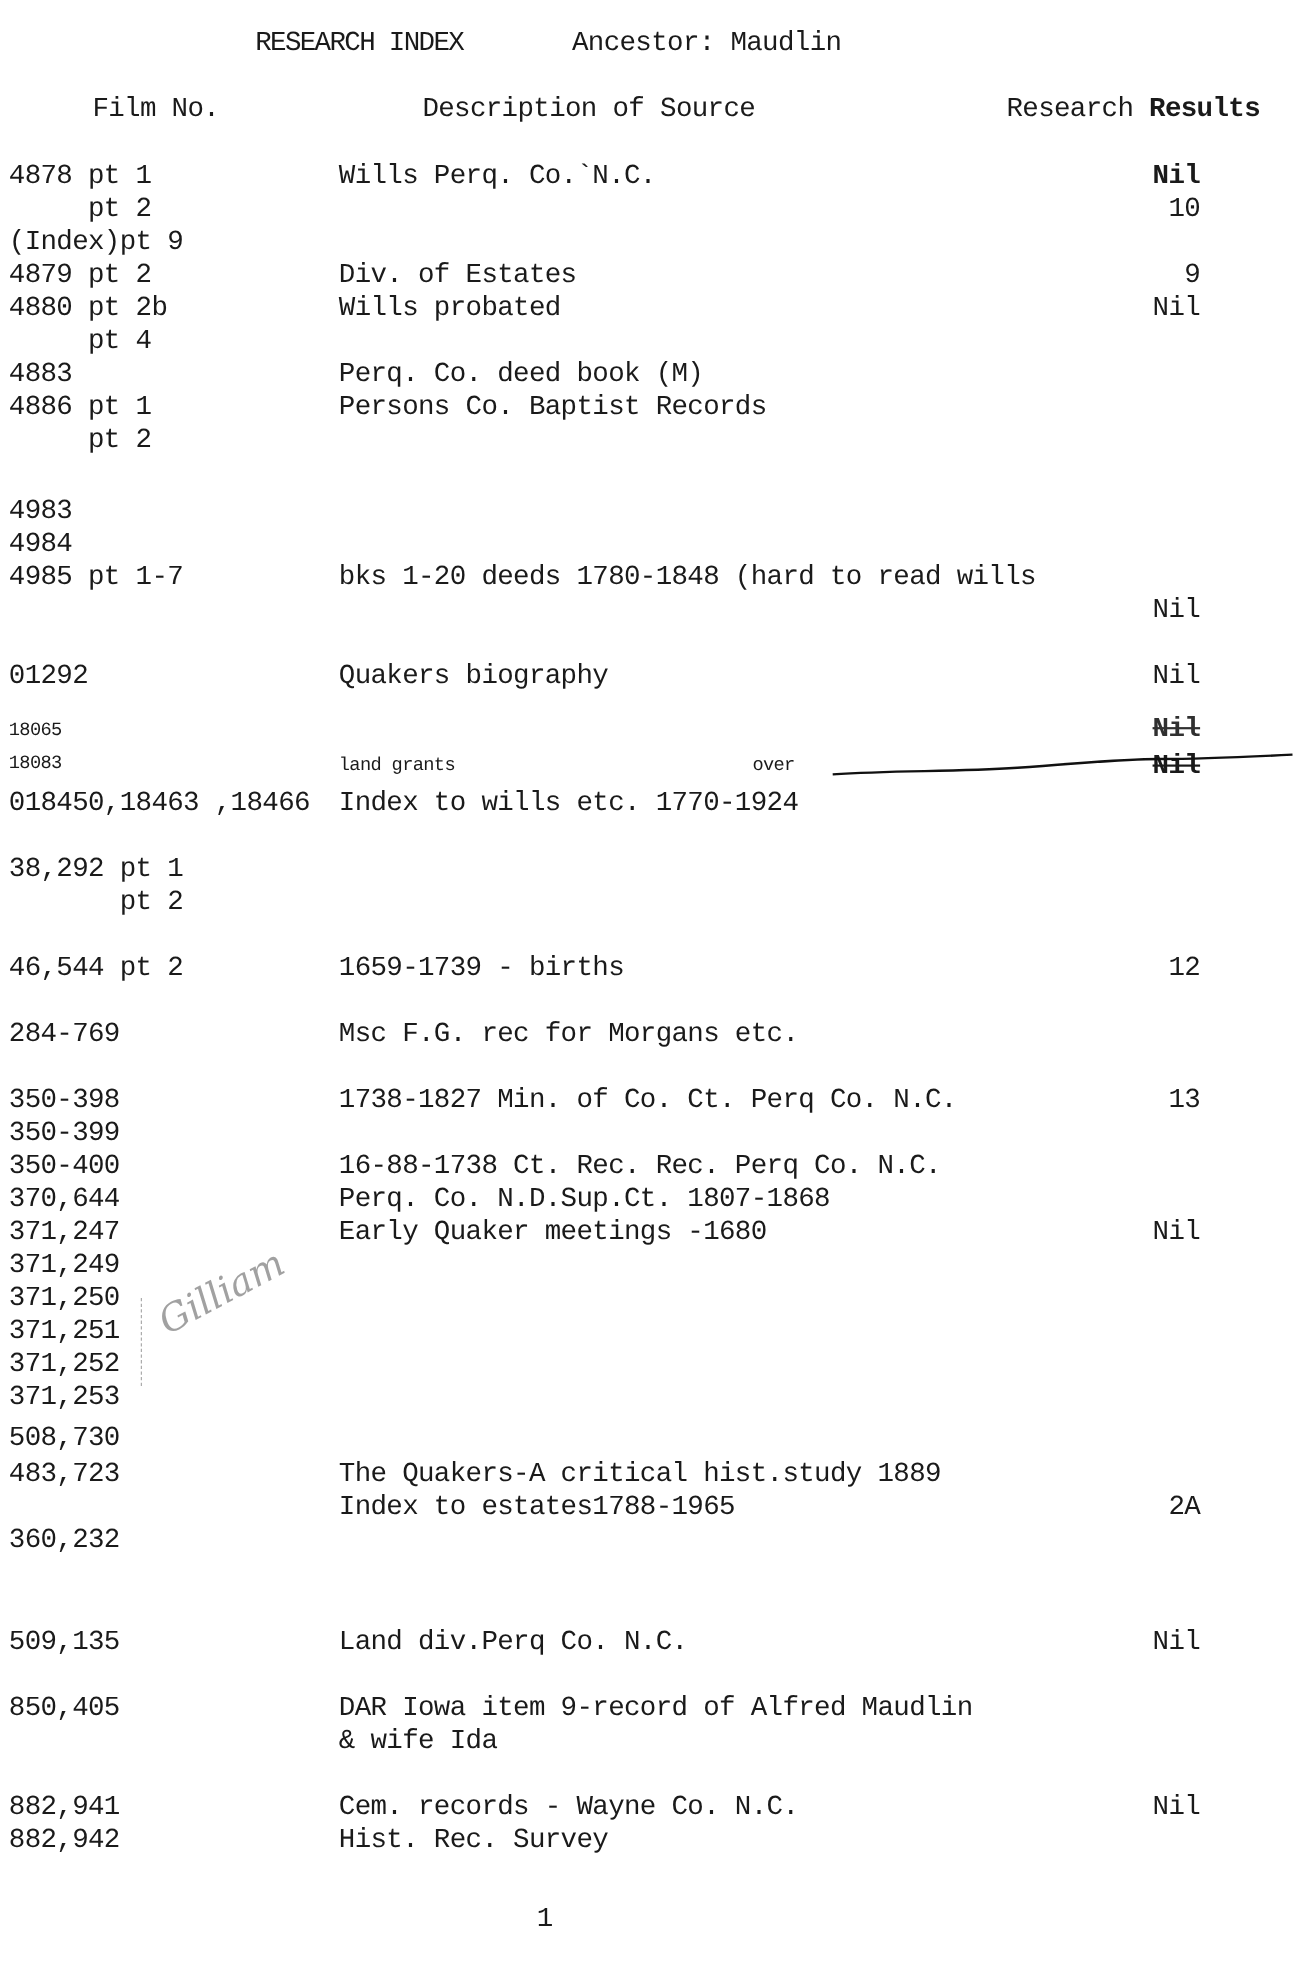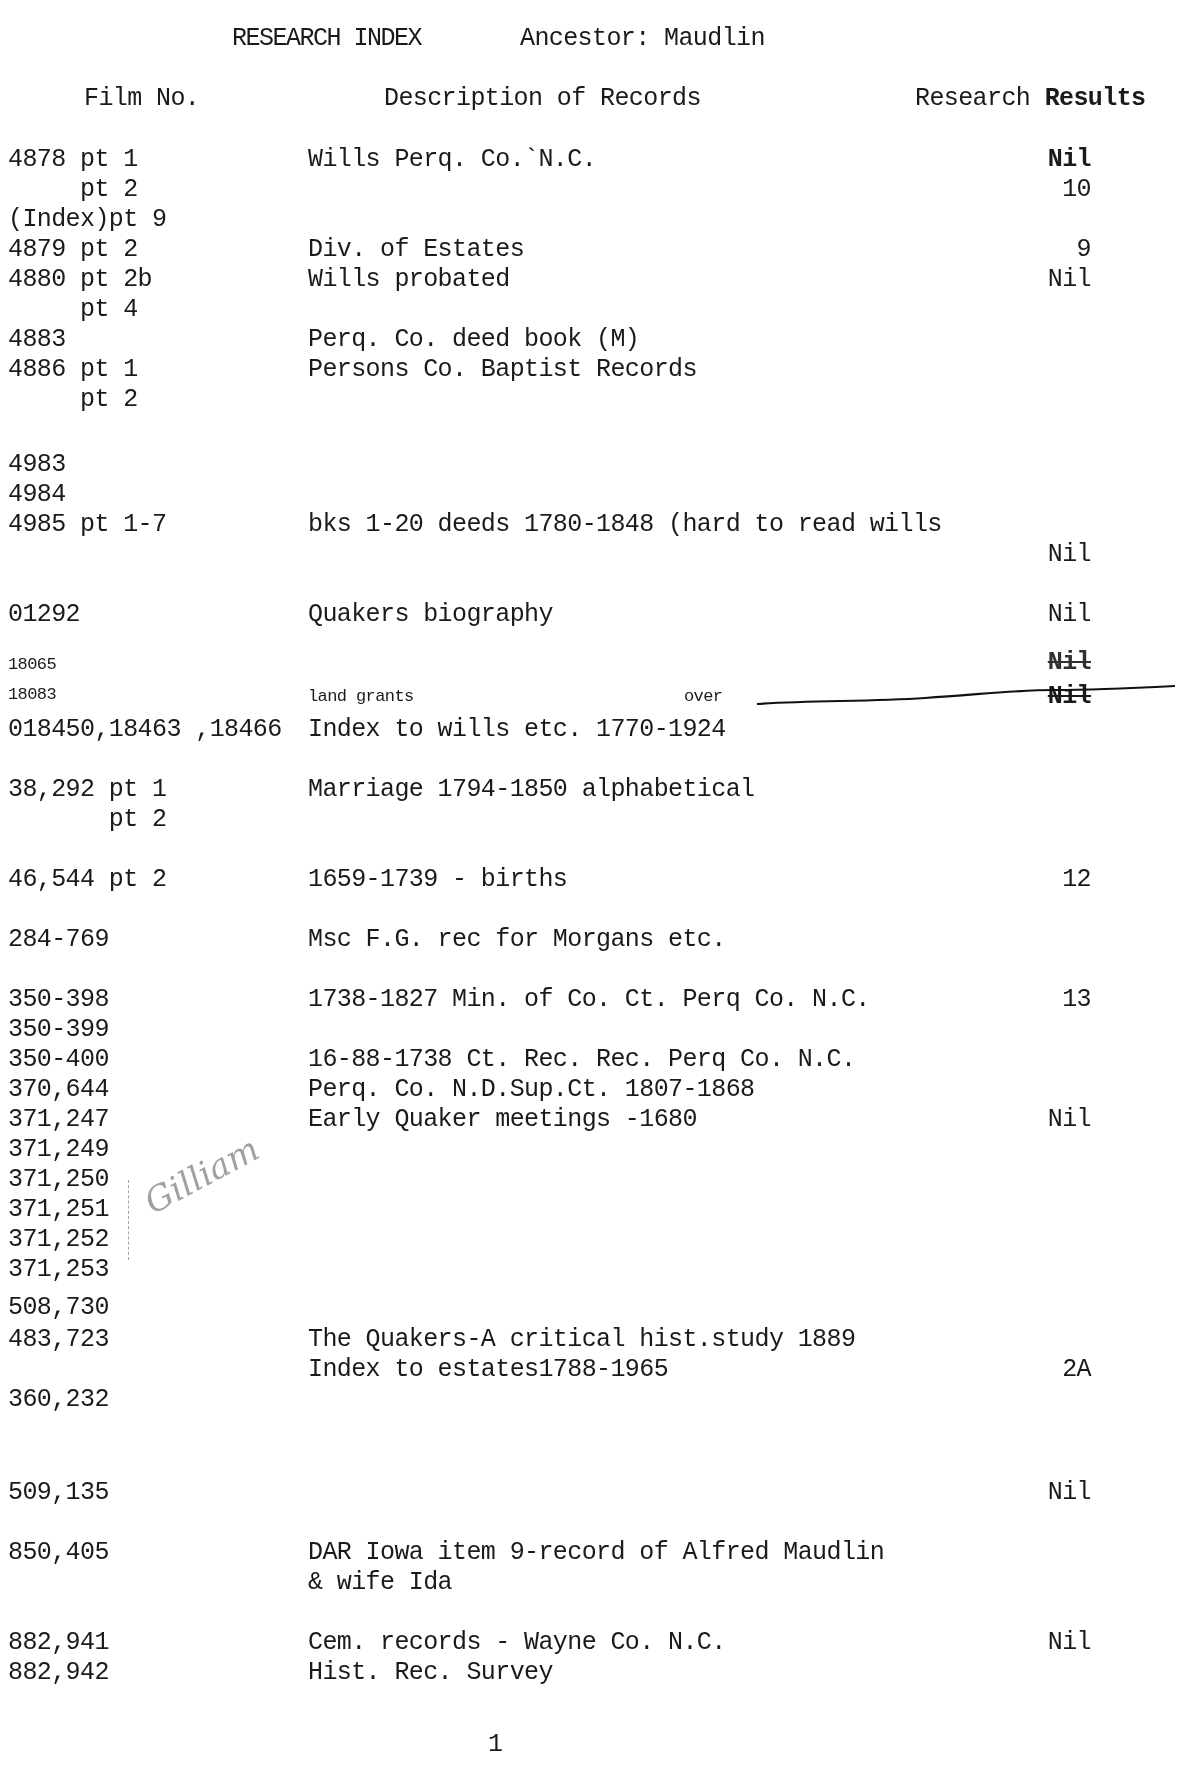--- a/index.html
+++ b/index.html
@@ -60,21 +60,21 @@
   </style>
 </head>
 <body>
 
 <div class="page">
 
   <div class="line title">RESEARCH INDEX</div>
   <div class="line title-anc">Ancestor: Maudlin</div>
 
   <div class="line hdr-film">Film No.</div>
-  <div class="line hdr-desc">Description of Records</div>
+  <div class="line hdr-desc">Description of Source</div>
   <div class="line hdr-res"><span>Research </span><span class="bold">Results</span></div>
 
   <div class="line col-film" style="top:145px">4878 pt 1</div>
   <div class="line col-desc" style="top:145px">Wills Perq. Co.`N.C.</div>
   <div class="line col-res bold" style="top:145px">Nil</div>
 
   <div class="line col-film" style="top:175px">     pt 2</div>
   <div class="line col-res" style="top:175px">10</div>
 
   <div class="line col-film" style="top:205px">(Index)pt 9</div>
@@ -118,21 +118,20 @@
   <div class="line small" style="top:682px; left:684px;">over</div>
   <div class="line col-res bold" style="top:682px; text-decoration: line-through;">Nil</div>
   <svg class="strike-line" style="left:755px; top:680px;" width="422" height="30" viewBox="0 0 422 30">
     <path d="M2 24 C 60 20, 110 22, 170 18 C 230 14, 260 10, 300 10 C 340 10, 380 8, 420 6" stroke="#111" stroke-width="2.2" fill="none"></path>
   </svg>
 
   <div class="line col-film" style="top:715px">018450,18463 ,18466</div>
   <div class="line col-desc" style="top:715px">Index to wills etc. 1770-1924</div>
 
   <div class="line col-film" style="top:775px">38,292 pt 1</div>
-  <div class="line col-desc" style="top:775px">Marriage 1794-1850 alphabetical</div>
 
   <div class="line col-film" style="top:805px">       pt 2</div>
 
   <div class="line col-film" style="top:865px">46,544 pt 2</div>
   <div class="line col-desc" style="top:865px">1659-1739 - births</div>
   <div class="line col-res" style="top:865px">12</div>
 
   <div class="line col-film" style="top:925px">284-769</div>
   <div class="line col-desc" style="top:925px">Msc F.G. rec for Morgans etc.</div>
 
@@ -163,20 +162,21 @@
   <div class="line col-film" style="top:1325px">483,723</div>
   <div class="line col-desc" style="top:1325px">The Quakers-A critical hist.study 1889</div>
 
   <div class="line col-film" style="top:1293px">508,730</div>
   <div class="line col-desc" style="top:1355px">Index to estates1788-1965</div>
   <div class="line col-res" style="top:1355px">2A</div>
 
   <div class="line col-film" style="top:1385px">360,232</div>
 
   <div class="line col-film" style="top:1478px">509,135</div>
+  <div class="line col-desc" style="top:1478px">Land div.Perq Co. N.C.</div>
   <div class="line col-res" style="top:1478px">Nil</div>
 
   <div class="line col-film" style="top:1538px">850,405</div>
   <div class="line col-desc" style="top:1538px">DAR Iowa item 9-record of Alfred Maudlin</div>
 
   <div class="line col-desc" style="top:1568px">&amp; wife Ida</div>
 
   <div class="line col-film" style="top:1628px">882,941</div>
   <div class="line col-desc" style="top:1628px">Cem. records - Wayne Co. N.C.</div>
   <div class="line col-res" style="top:1628px">Nil</div>

